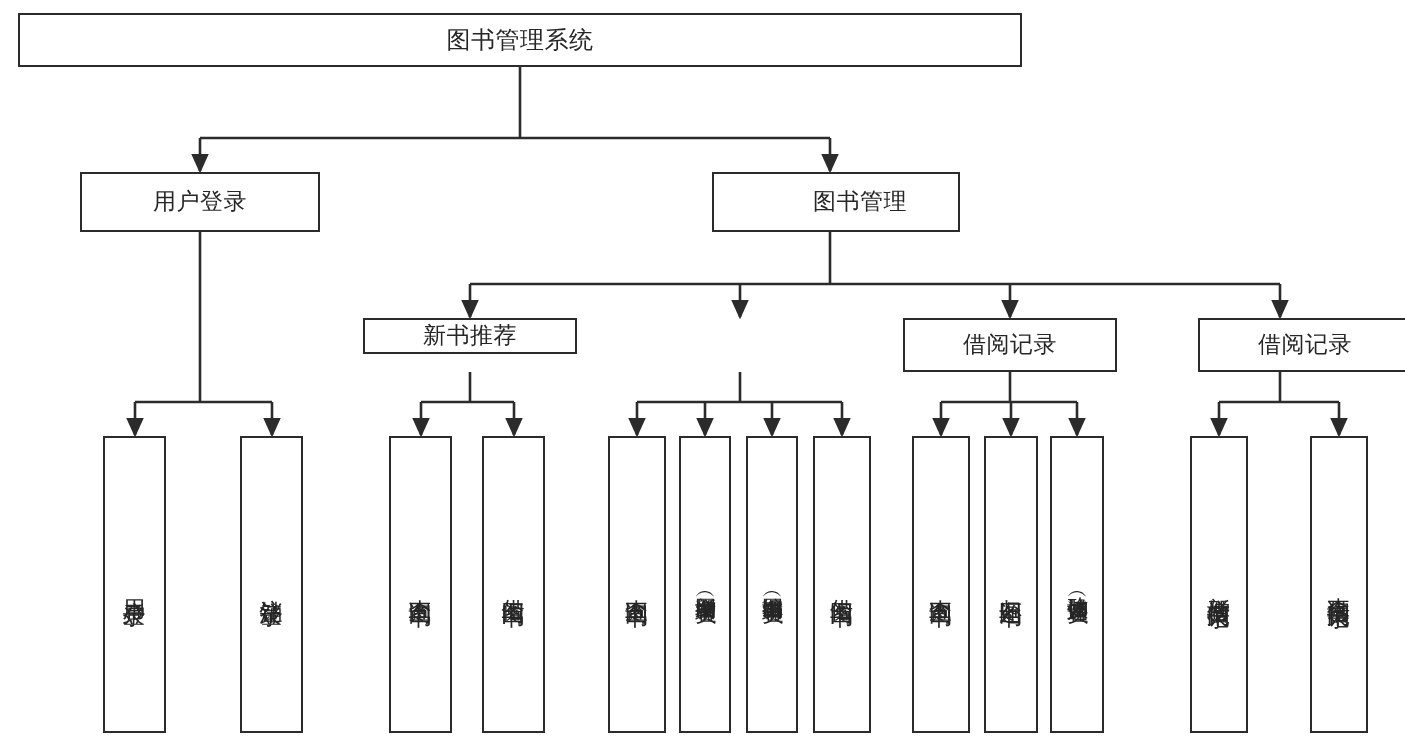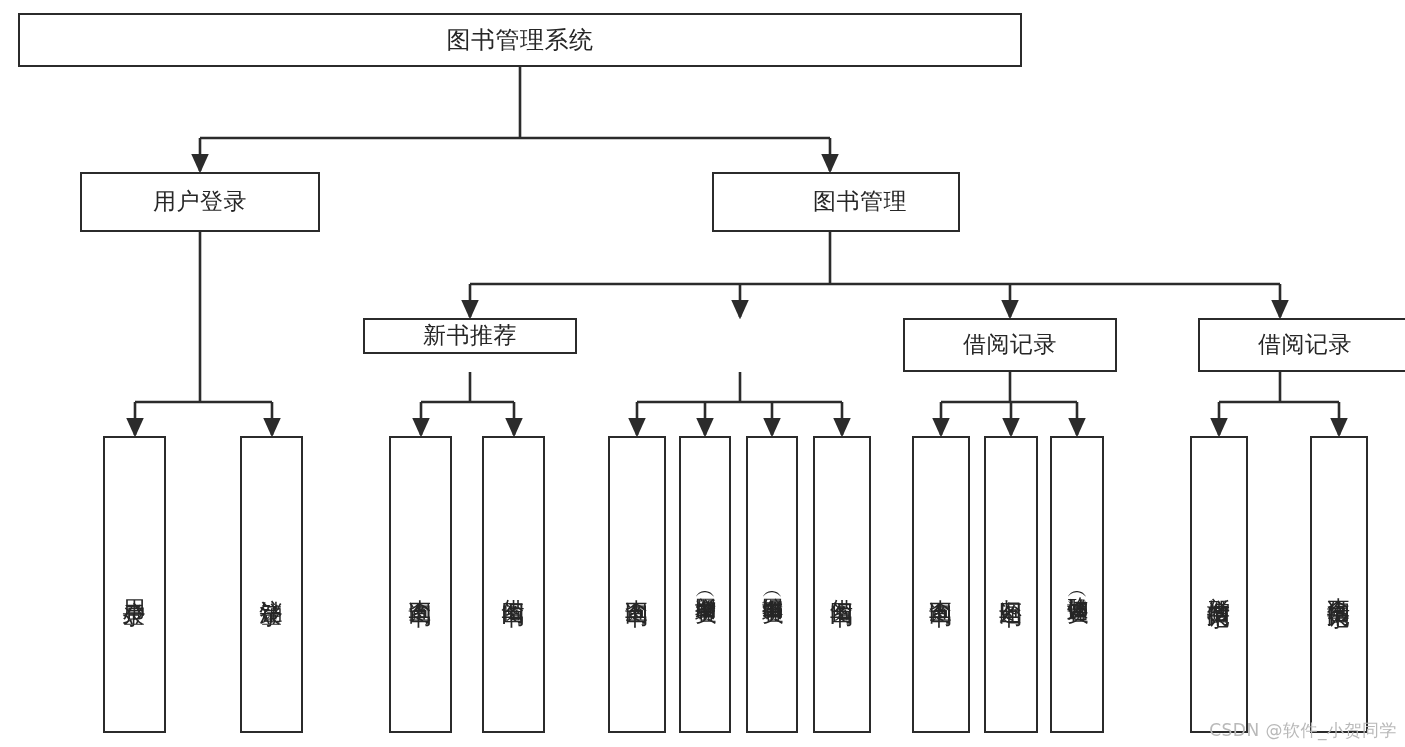--- a/index.html
+++ b/index.html
@@ -174,14 +174,13 @@
   <div class="node node-v narrow" style="left: 1050px; top: 436px; width: 54px; height: 297px;">
     <span class="label">确认归还（管理员）</span>
   </div>
   <div class="node node-v" style="left: 1190px; top: 436px; width: 58px; height: 297px;">
     <span class="label">新增借阅记录</span>
   </div>
   <div class="node node-v" style="left: 1310px; top: 436px; width: 58px; height: 297px;">
     <span class="label">查询借阅记录</span>
   </div>
 
-  <div id="watermark">CSDN @软件_小贺同学</div>
 </div>
 
 </body></html>

